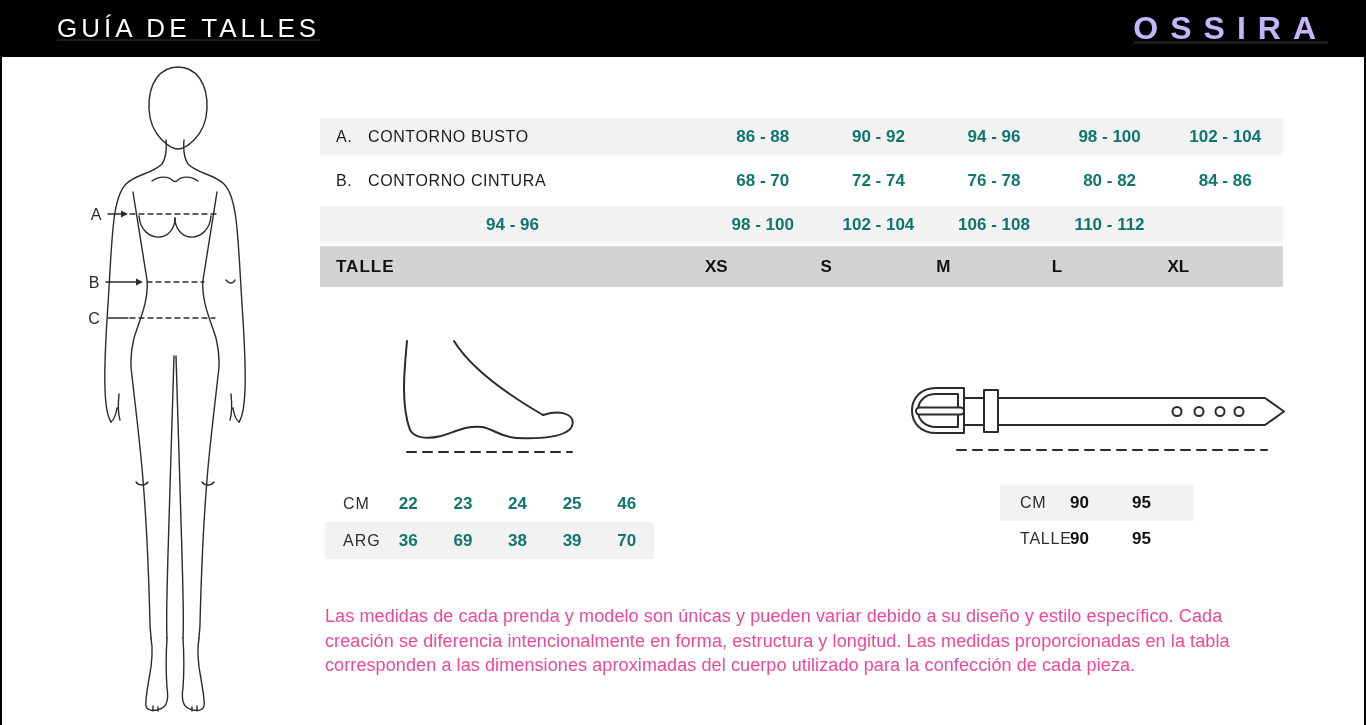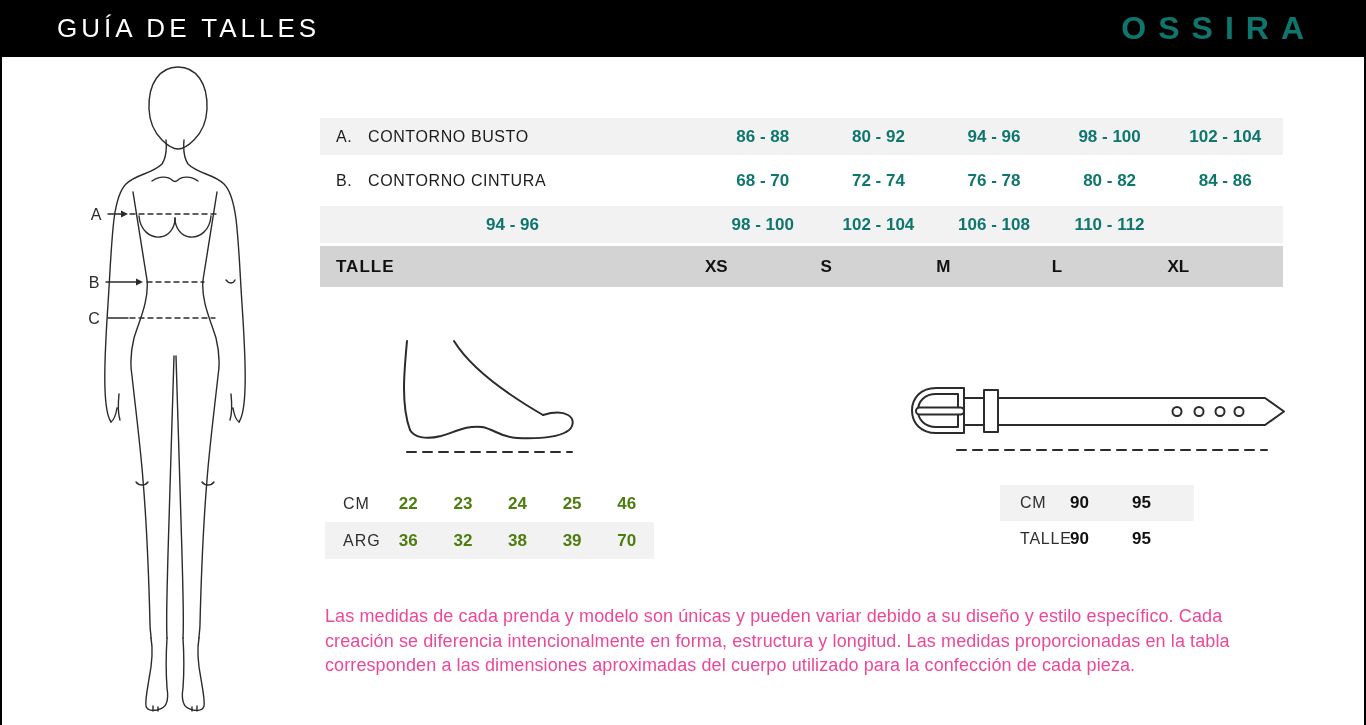--- a/index.html
+++ b/index.html
@@ -10,27 +10,27 @@
     font-family:"Liberation Sans", sans-serif;
     color:#1c1c1c;
     border-left:2px solid #000;
     border-right:2px solid #000;
     overflow:hidden;
   }
 
   
   .header {
     position:absolute; left:0; top:0; width:100%; height:57px;
-    background:#000; display:flex; align-items:center; justify-content:space-between;
+    background:#000; display:flex; align-items:center; justify-content:space-between;text-decoration:underline;
   }
   .header-title {
     margin-left:55px; color:#fff; font-size:26px; font-weight:300; letter-spacing:4px;
   }
   .brand-logo {
-    margin-right:48px; color:#0f766e; font-size:32px; font-weight:700; letter-spacing:12px;
+    margin-right:36px; color:#c4b5fd; font-size:32px; font-weight:700; letter-spacing:12px;
   }
 
   
   .figure-wrap  { position:absolute; left:60px;  top:64px;  width:240px; height:660px; }
   .foot-wrap    { position:absolute; left:395px; top:333px; width:185px; height:125px; }
   .belt-wrap    { position:absolute; left:900px; top:378px; width:390px; height:80px;  }
   svg { display:block; }
   svg text { font-family:"Liberation Sans", sans-serif; }
 
   
@@ -45,21 +45,21 @@
   .mletter { display:inline-block; width:32px; }
   .mval { text-align:center; font-weight:700; font-size:17px; color:#0f766e; }
   .size-label { padding-left:16px; font-weight:700; font-size:17px; letter-spacing:1px; color:#111; }
   .size-val { text-align:left; font-weight:700; font-size:17px; color:#111; }
 
   
   .stable { position:absolute; left:323px; top:485px; width:329px; }
   .srow { display:grid; grid-template-columns:56px repeat(5,1fr); align-items:center; height:37px; }
   .srow.light { background:#f2f2f2; }
   .slabel { padding-left:18px; font-size:16px; letter-spacing:1px; color:#2e2e2e; }
-  .sval { text-align:center; font-weight:700; font-size:17px; color:#4d7c0f; }
+  .sval { text-align:center; font-weight:700; font-size:17px; color:#0f766e; }
 
   
   .btable { position:absolute; left:998px; top:485px; width:194px; }
   .brow { display:grid; grid-template-columns:70px repeat(2,1fr); align-items:center; height:36px; }
   .brow.light { background:#f2f2f2; }
   .blabel { padding-left:20px; font-size:16px; letter-spacing:0.8px; color:#2e2e2e; }
   .bval { font-weight:700; font-size:17px; color:#111; }
 
   
   .disclaimer {
@@ -130,21 +130,21 @@
   </svg>
 </div>
 
 <div class="mtable">
 
   <div class="mrow light">
     <div class="mlabel">
       <span class="mletter">A.</span><span>CONTORNO BUSTO</span>
     </div>
     <div class="mval">86 - 88</div>
-    <div class="mval">80 - 92</div>
+    <div class="mval">90 - 92</div>
     <div class="mval">94 - 96</div>
     <div class="mval">98 - 100</div>
     <div class="mval">102 - 104</div>
   </div>
 
   <div class="mrow">
     <div class="mlabel">
       <span class="mletter">B.</span><span>CONTORNO CINTURA</span>
     </div>
     <div class="mval">68 - 70</div>
@@ -188,21 +188,21 @@
     <div class="slabel">CM</div>
     <div class="sval">22</div>
     <div class="sval">23</div>
     <div class="sval">24</div>
     <div class="sval">25</div>
     <div class="sval">46</div>
   </div>
   <div class="srow light">
     <div class="slabel">ARG</div>
     <div class="sval">36</div>
-    <div class="sval">32</div>
+    <div class="sval">69</div>
     <div class="sval">38</div>
     <div class="sval">39</div>
     <div class="sval">70</div>
   </div>
 </div>
 
 <div class="belt-wrap">
   <svg viewBox="0 0 390 80" width="390" height="80">
     <g fill="none" stroke="#2b2b2b" stroke-width="2" stroke-linecap="round" stroke-linejoin="round">
 

